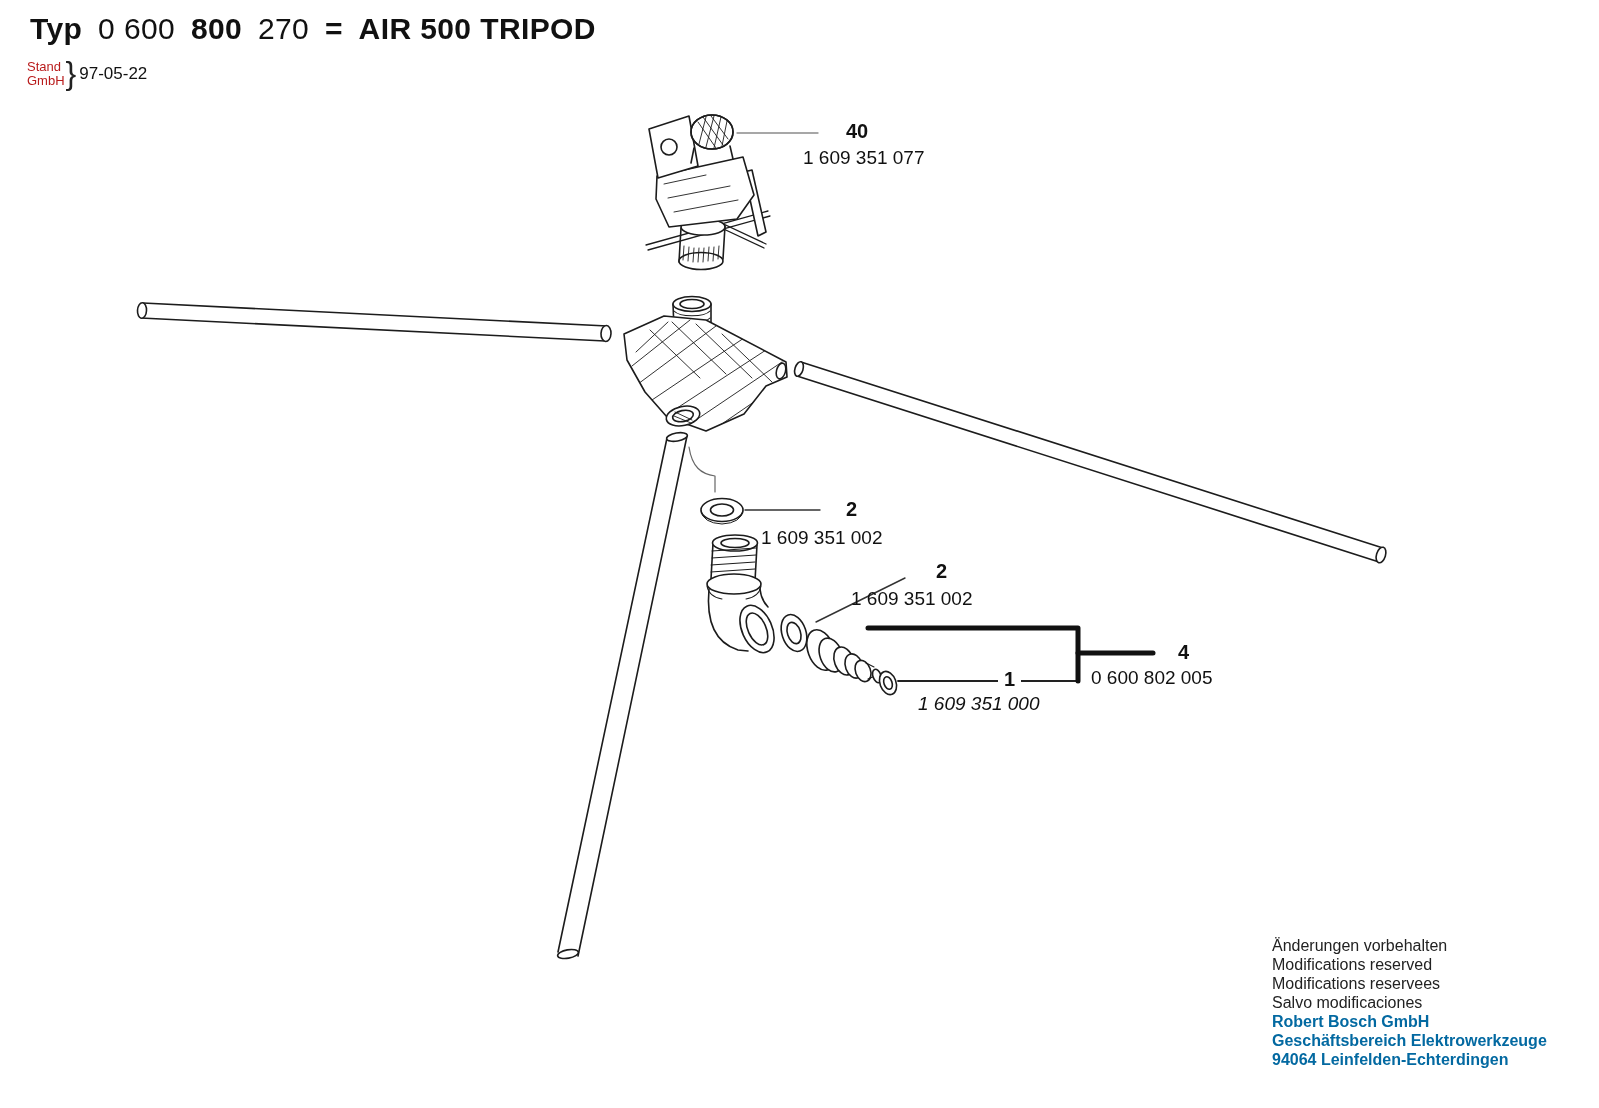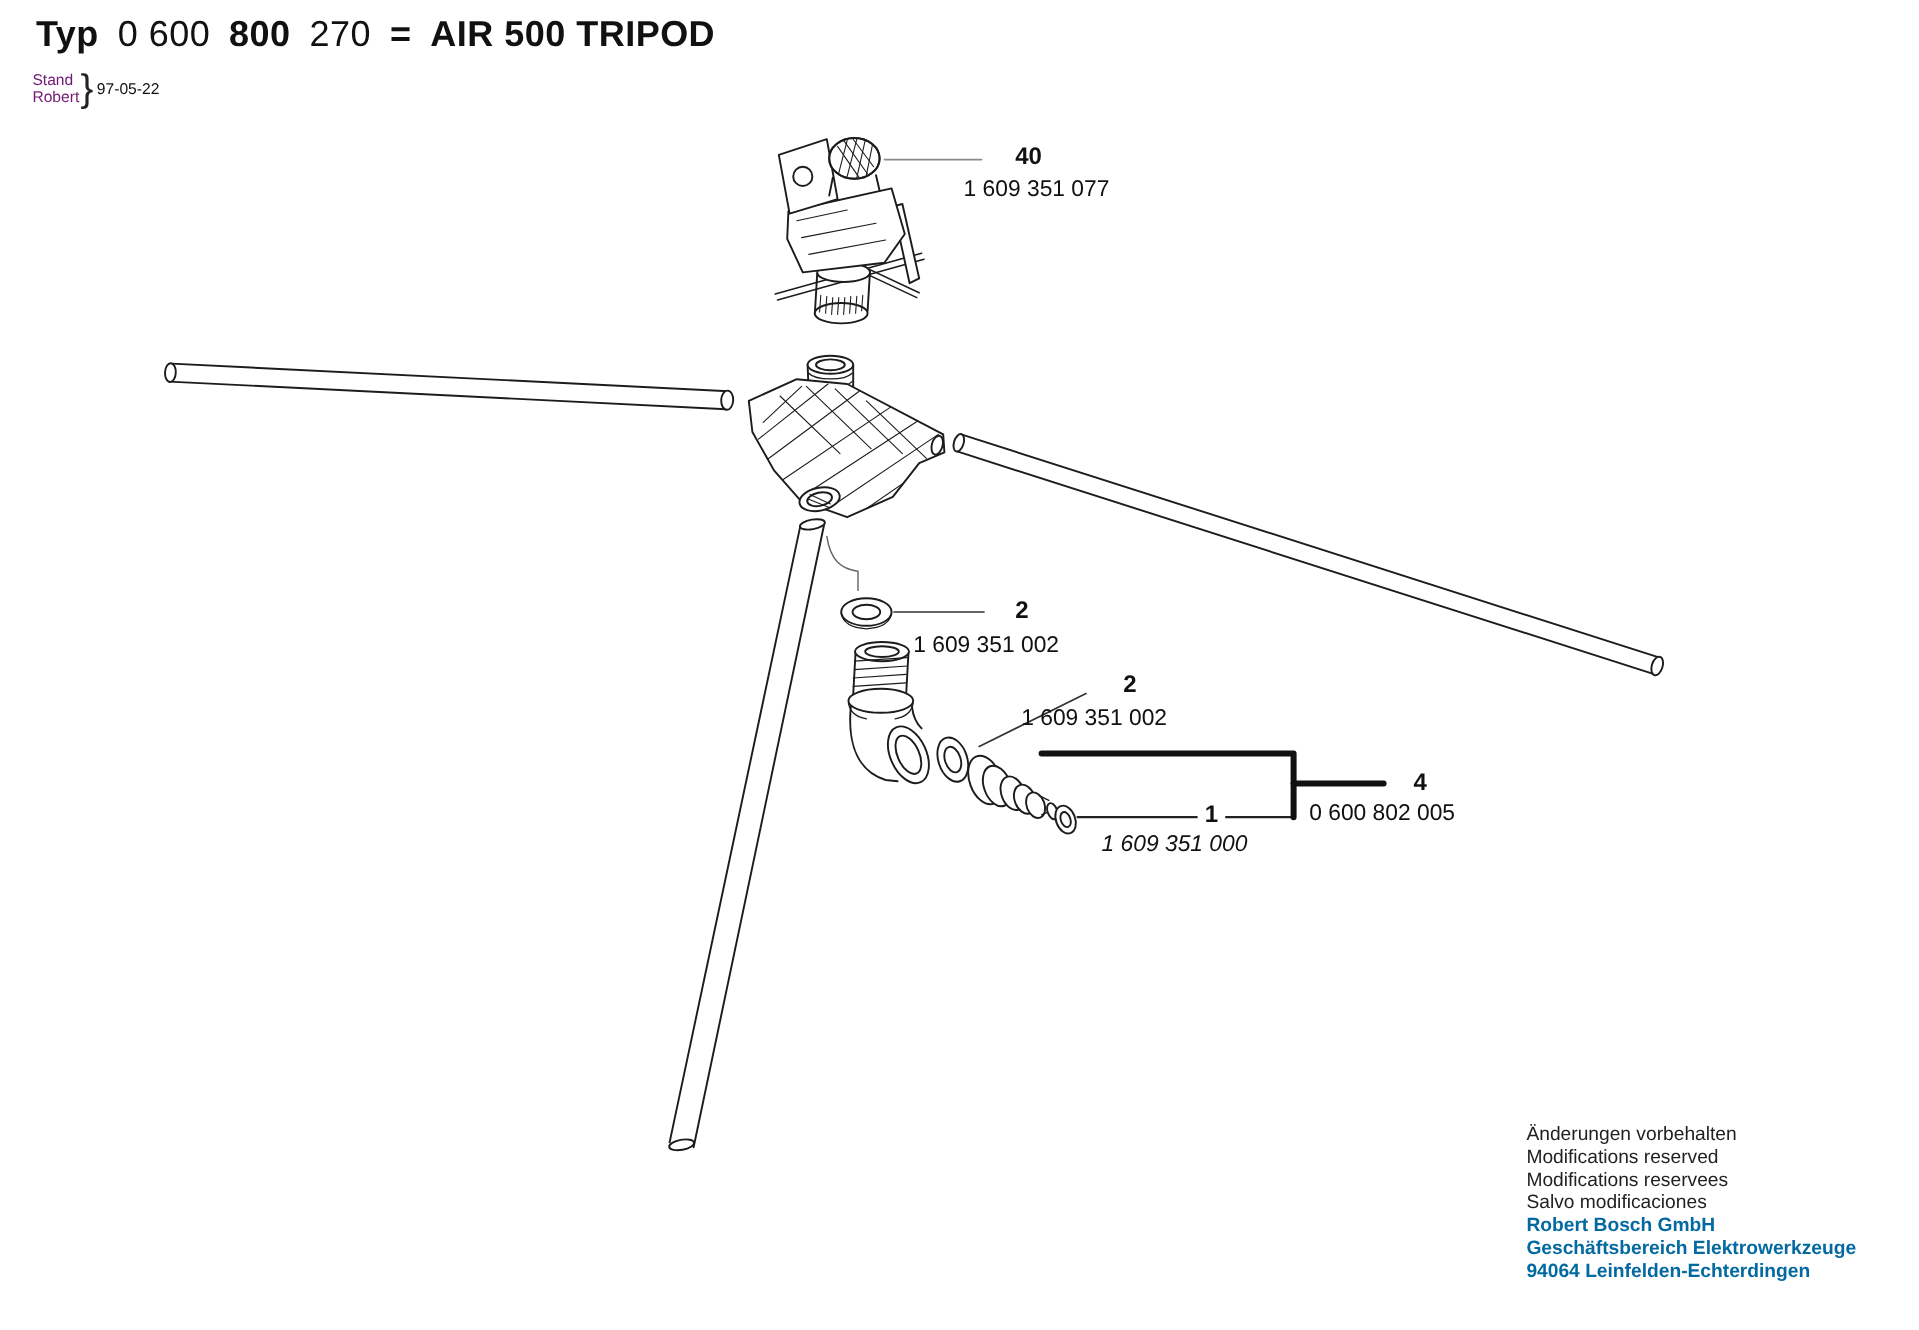--- a/index.html
+++ b/index.html
@@ -9,23 +9,23 @@
     font-family:"Liberation Sans", sans-serif; color:#111; overflow:hidden;padding-left:24px;
   }
   .drawing { position:absolute; left:0; top:0; }
   .title-line {
     position:absolute; left:30px; top:12px; font-size:30px;
     letter-spacing:0.4px; white-space:nowrap;
   }
   .title-line span { margin-right:7px; }
   .b { font-weight:700; }
   .stand-block { position:absolute; left:27px; top:55px; display:flex; align-items:center; }
-  .stand-words { display:flex; flex-direction:column; font-size:13px; line-height:14px; color:#701a75; }
+  .stand-words { display:flex; flex-direction:column; font-size:13px; line-height:14px; color:#b91c1c; }
   .brace { font-size:32px; font-weight:400; margin:0 3px 0 1px; color:#222; }
-  .stand-date { font-size:13px; color:#111; }
+  .stand-date { font-size:17px; color:#111; }
   .lbl { position:absolute; white-space:nowrap; }
   .ref { font-weight:700; font-size:20px;margin-left:20px; }
   .pn  { font-size:19px; }
   .bg  { background:#fff; padding:0 6px; }
   .footer { position:absolute; left:1272px; top:936px; font-size:16px; line-height:19px; color:#222; }
   .footer .bold { font-weight:700; color:#0369a1; }
 </style>
 </head>
 <body>
 
@@ -36,21 +36,21 @@
     <span>0 600</span>
     <span class="b">800</span>
     <span>270</span>
     <span class="b">=</span>
     <span class="b">AIR 500 TRIPOD</span>
   </div>
 
   <div class="stand-block">
     <div class="stand-words">
       <span>Stand</span>
-      <span>Robert</span>
+      <span>GmbH</span>
     </div>
     <span class="brace">}</span>
     <span class="stand-date">97-05-22</span>
   </div>
 
   <svg class="drawing" width="1599" height="1108" viewBox="0 0 1599 1108" xmlns="http://www.w3.org/2000/svg">
     <defs>
       <clipPath id="hubClip">
         <path d="M 624,334 L 664,316 L 706,320 L 786,362 L 787,377 L 766,386 L 744,414 L 706,431 L 667,417 L 645,392 L 627,360 Z"></path>
       </clipPath>

